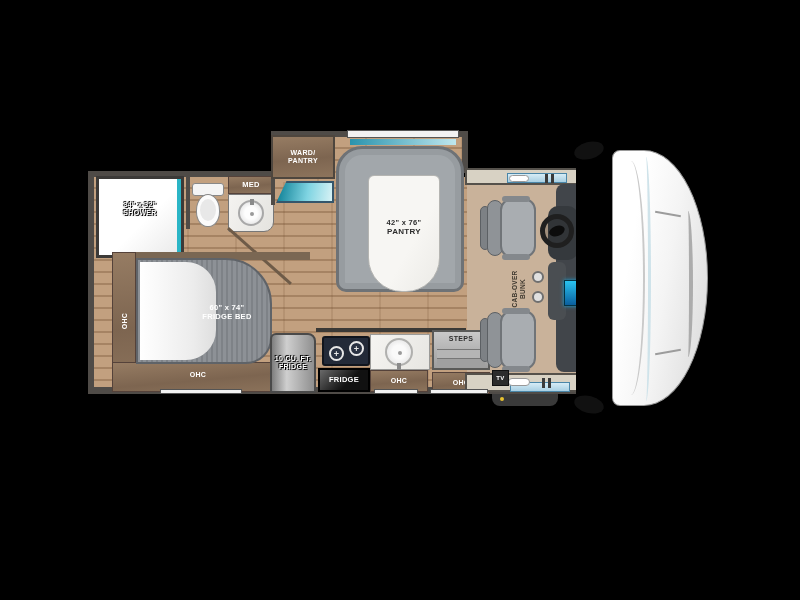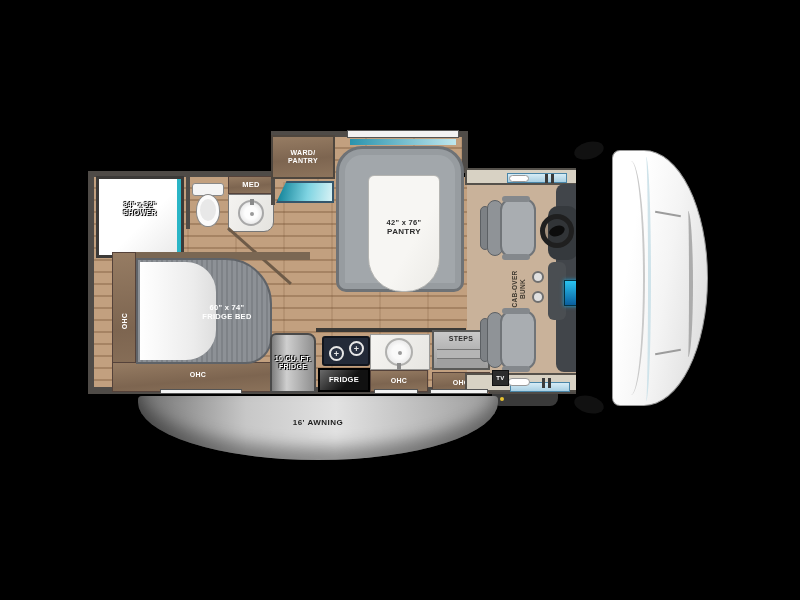--- a/index.html
+++ b/index.html
@@ -195,17 +195,14 @@
     <div class="abs" style="left:42px;top:200px;width:26px;height:2px;background:#9c9c9c;transform:rotate(-10deg);"></div>
   </div>
 
   <div class="abs trim" style="left:160px;top:389px;width:82px;height:5px;"></div>
   <div class="abs trim" style="left:374px;top:389px;width:44px;height:5px;"></div>
   <div class="abs trim" style="left:430px;top:389px;width:58px;height:5px;"></div>
 
   <div class="abs" style="left:492px;top:394px;width:66px;height:12px;background:#3a3a3a;border-radius:0 0 8px 8px;"></div>
   <div class="abs" style="left:500px;top:397px;width:4px;height:4px;background:#e8c12f;border-radius:50%;"></div>
 
-  <div class="abs flex-c" style="left:138px;top:396px;width:360px;height:64px;background:linear-gradient(to right,#6d6d6d,#c7c7c7 30%,#e2e2e2 55%,#9b9b9b);border-radius:4px 4px 50% 50% / 4px 4px 58px 58px;box-shadow:inset 0 -12px 16px rgba(0,0,0,.38);">
-    <span class="lbl-dk" style="font-size:8px;color:#1d1d1d;letter-spacing:.5px;margin-top:-10px;">16' AWNING</span>
-  </div>
 
 </div>
 
 </body></html>

